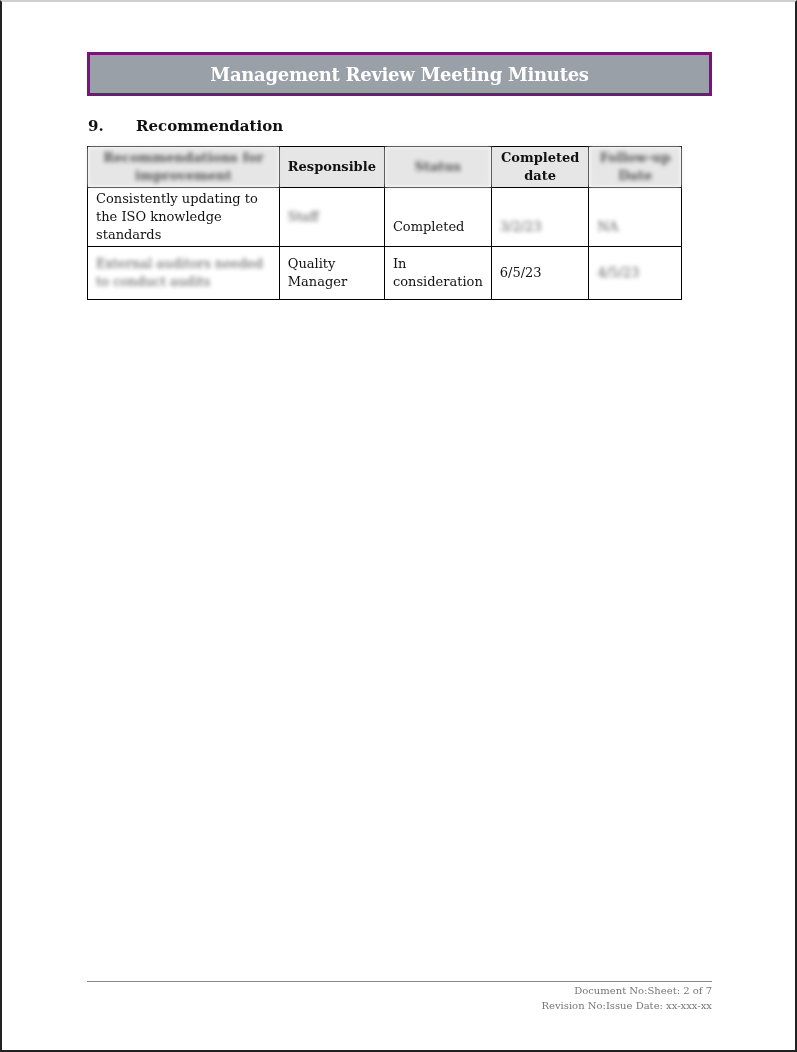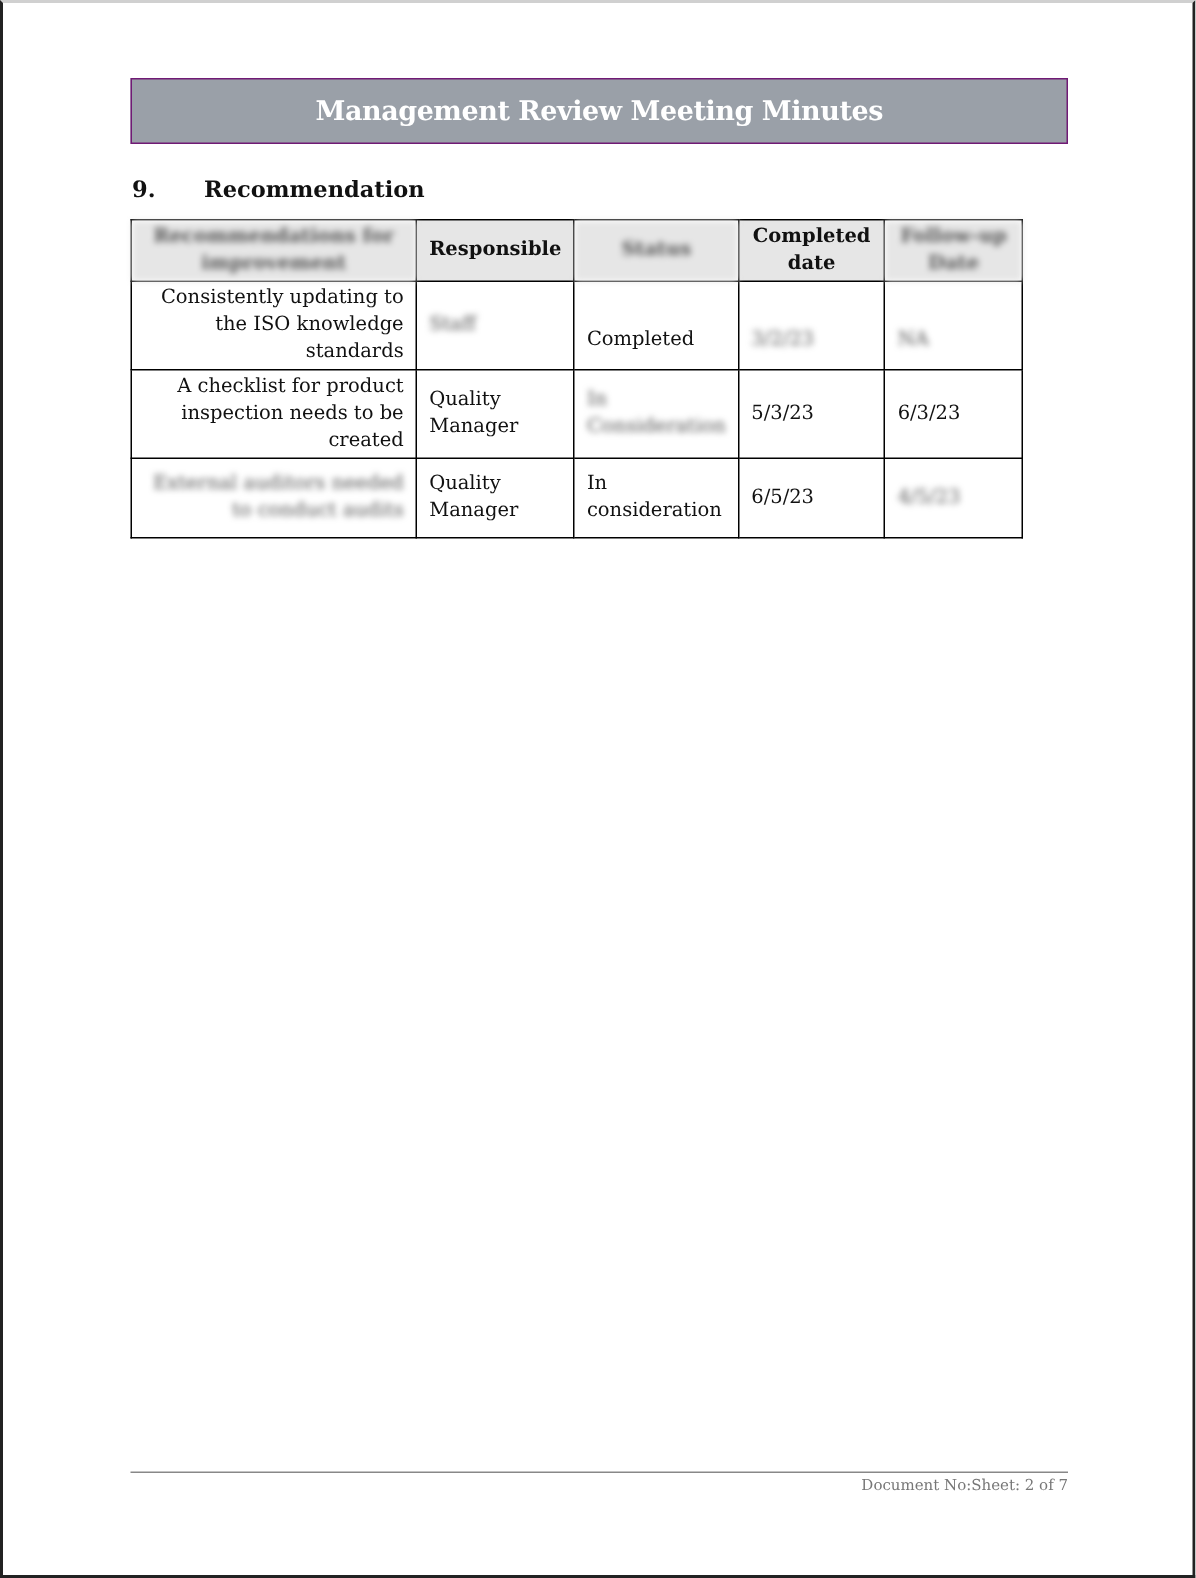--- a/index.html
+++ b/index.html
@@ -1,26 +1,26 @@
 <!DOCTYPE html>
 <html><head>
 <meta charset="utf-8">
 <style>
   html, body { margin:0; padding:0; background:#fff; }
   body { width:797px; height:1052px; position:relative; overflow:hidden; font-family:"DejaVu Serif", serif; color:#111; }
   .page { position:absolute; left:0; top:0; width:795px; height:1050px; border-left:2px solid #222; border-right:2px solid #222; border-bottom:2px solid #222; border-top:2px solid #d0d0d0; box-sizing:border-box; width:797px; height:1052px; }
-  .title-bar { position:absolute; left:85px; top:50px; width:625px; height:44px; box-sizing:border-box; background:#9aa0a8; border:1px solid #701a75; display:flex; align-items:center; justify-content:center; }
+  .title-bar { position:absolute; left:85px; top:50px; width:625px; height:44px; box-sizing:border-box; background:#9aa0a8; border:3px solid #701a75; display:flex; align-items:center; justify-content:center; }
   .title-bar span { color:#fff; font-weight:bold; font-size:18px; font-family:"DejaVu Serif", serif; letter-spacing:-0.3px; }
   .section-heading { position:absolute; left:86px; top:115px; font-weight:bold; font-size:15px; display:flex; }
   .section-heading .num { width:48px; }
   table.rec { position:absolute; left:85px; top:144px; width:595px; border-collapse:collapse; font-size:13px; }
   table.rec th, table.rec td { border:1px solid #000; padding:2px 8px; vertical-align:middle; line-height:18px; }
   table.rec th { background:#e6e6e6; font-weight:bold; text-align:center; height:37px; box-sizing:border-box; }
   table.rec td { text-align:left; }
-  table.rec td.left { text-align:right; }
+  table.rec td.left { text-align:left; }
   .blur { filter:blur(2.2px); color:#555; }
   .col1 { width:215px; } .col2 { width:98px; } .col3 { width:106px; } .col4 { width:99px; } .col5 { width:106px; }
   tr.r1 td { height:58px; box-sizing:border-box; }
   tr.r1 td.bottom { vertical-align:bottom; padding-bottom:10px; }
   tr.r2 td, tr.r3 td { height:53px; box-sizing:border-box; }
   .footer-line { position:absolute; left:85px; top:979px; width:625px; height:1px; background:#888; }
   .footer { position:absolute; left:86px; top:981px; width:624px; font-size:10px; color:#777; line-height:15px; }
   .footer .row { display:flex; justify-content:flex-end; }
 </style>
 </head>
@@ -48,38 +48,35 @@
       </tr>
     </thead>
     <tbody>
       <tr class="r1">
         <td class="left">Consistently updating to the ISO knowledge standards</td>
         <td class="blur">Staff</td>
         <td class="bottom">Completed</td>
         <td class="bottom blur">3/2/23</td>
         <td class="bottom blur">NA</td>
       </tr>
-      <tr class="r2">
-        <td class="left">A checklist for product inspection needs to be created</td>
-        <td>Quality Manager</td>
-        <td class="blur">In Consideration</td>
-        <td>5/3/23</td>
-        <td>6/3/23</td>
-      </tr>
       <tr class="r3">
         <td class="left blur">External auditors needed to conduct audits</td>
         <td>Quality Manager</td>
         <td>In consideration</td>
         <td>6/5/23</td>
         <td class="blur">4/5/23</td>
       </tr>
     </tbody>
   </table>
 
   <div class="footer-line"></div>
   <div class="footer">
     <div class="row">
       <span>Document No:</span>
       <span>Sheet: 2 of 7</span>
     </div>
+    <div class="row">
+      <span>Revision No:</span>
+      <span>Issue Date: xx-xxx-xx</span>
+    </div>
   </div>
 
 </div>
 
 </body></html>

